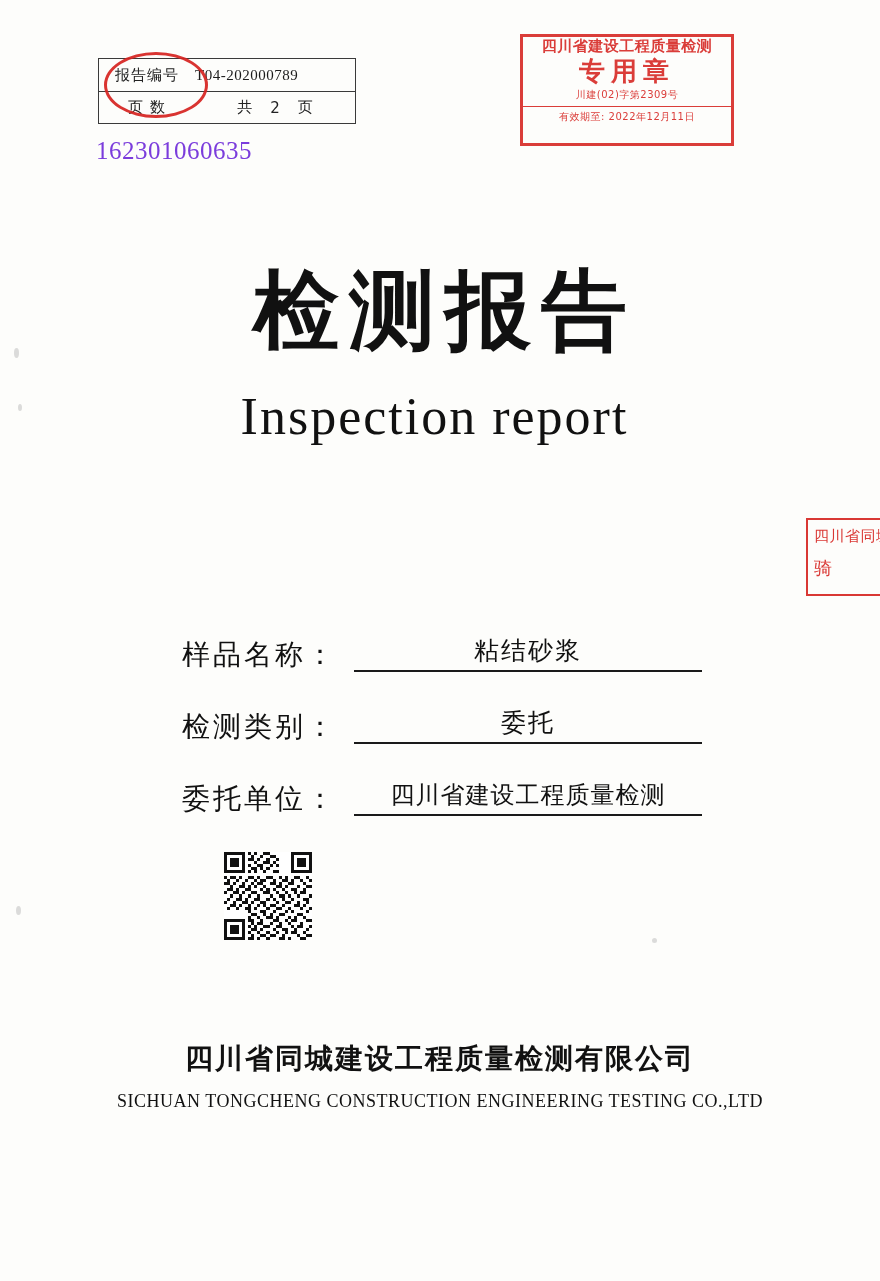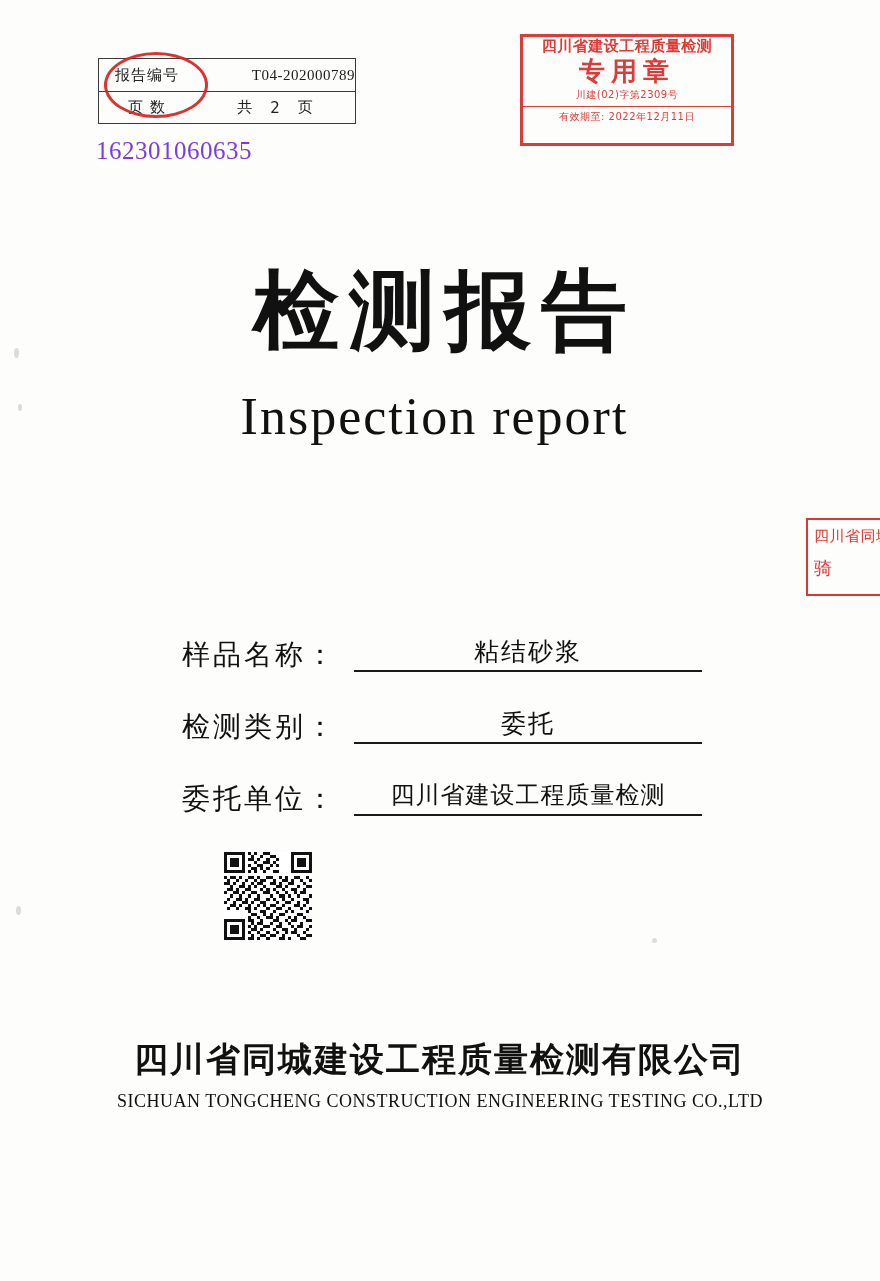--- a/index.html
+++ b/index.html
@@ -41,21 +41,21 @@
   .rr-label {
     width: 96px;
     text-align: center;
     font-size: 15px;
     color: #222;
     letter-spacing: 1px;
     font-family: "DejaVu Sans", sans-serif;
   }
   .rr-value {
     flex: 1;
-    text-align: right;
+    text-align: left;
     font-size: 15px;
     color: #1b1b1b;
     font-family: "Liberation Serif", serif;
     letter-spacing: 0.5px;
   }
   .rr-pages {
     flex: 1;
     display: flex;
     align-items: center;
     justify-content: center;
@@ -228,21 +228,21 @@
     white-space: nowrap;
   }
   .f-value {
     flex: 1;
     border-bottom: 2px solid #1a1a1a;
     text-align: center;
     font-size: 25px;
     line-height: 34px;
     color: #111;
     letter-spacing: 2px;
-    font-family: Liberation Sans, sans-serif;
+    font-family: Liberation Serif, serif;
     padding-bottom: 2px;
   }
   .f-value.small {
     font-size: 24px;
     letter-spacing: 1px;
   }
 
   
   .qr {
     position: absolute;
@@ -252,21 +252,21 @@
     height: 88px;
   }
 
   
   .company-cn {
     position: absolute;
     left: 0;
     right: 0;
     top: 1036px;
     text-align: center;
-    font-size: 34px;
+    font-size: 28px;
     line-height: 46px;
     font-weight: bold;
     color: #111;
     letter-spacing: 2px;
     font-family: "DejaVu Sans", sans-serif;
   }
   .company-en {
     position: absolute;
     left: 0;
     right: 0;

